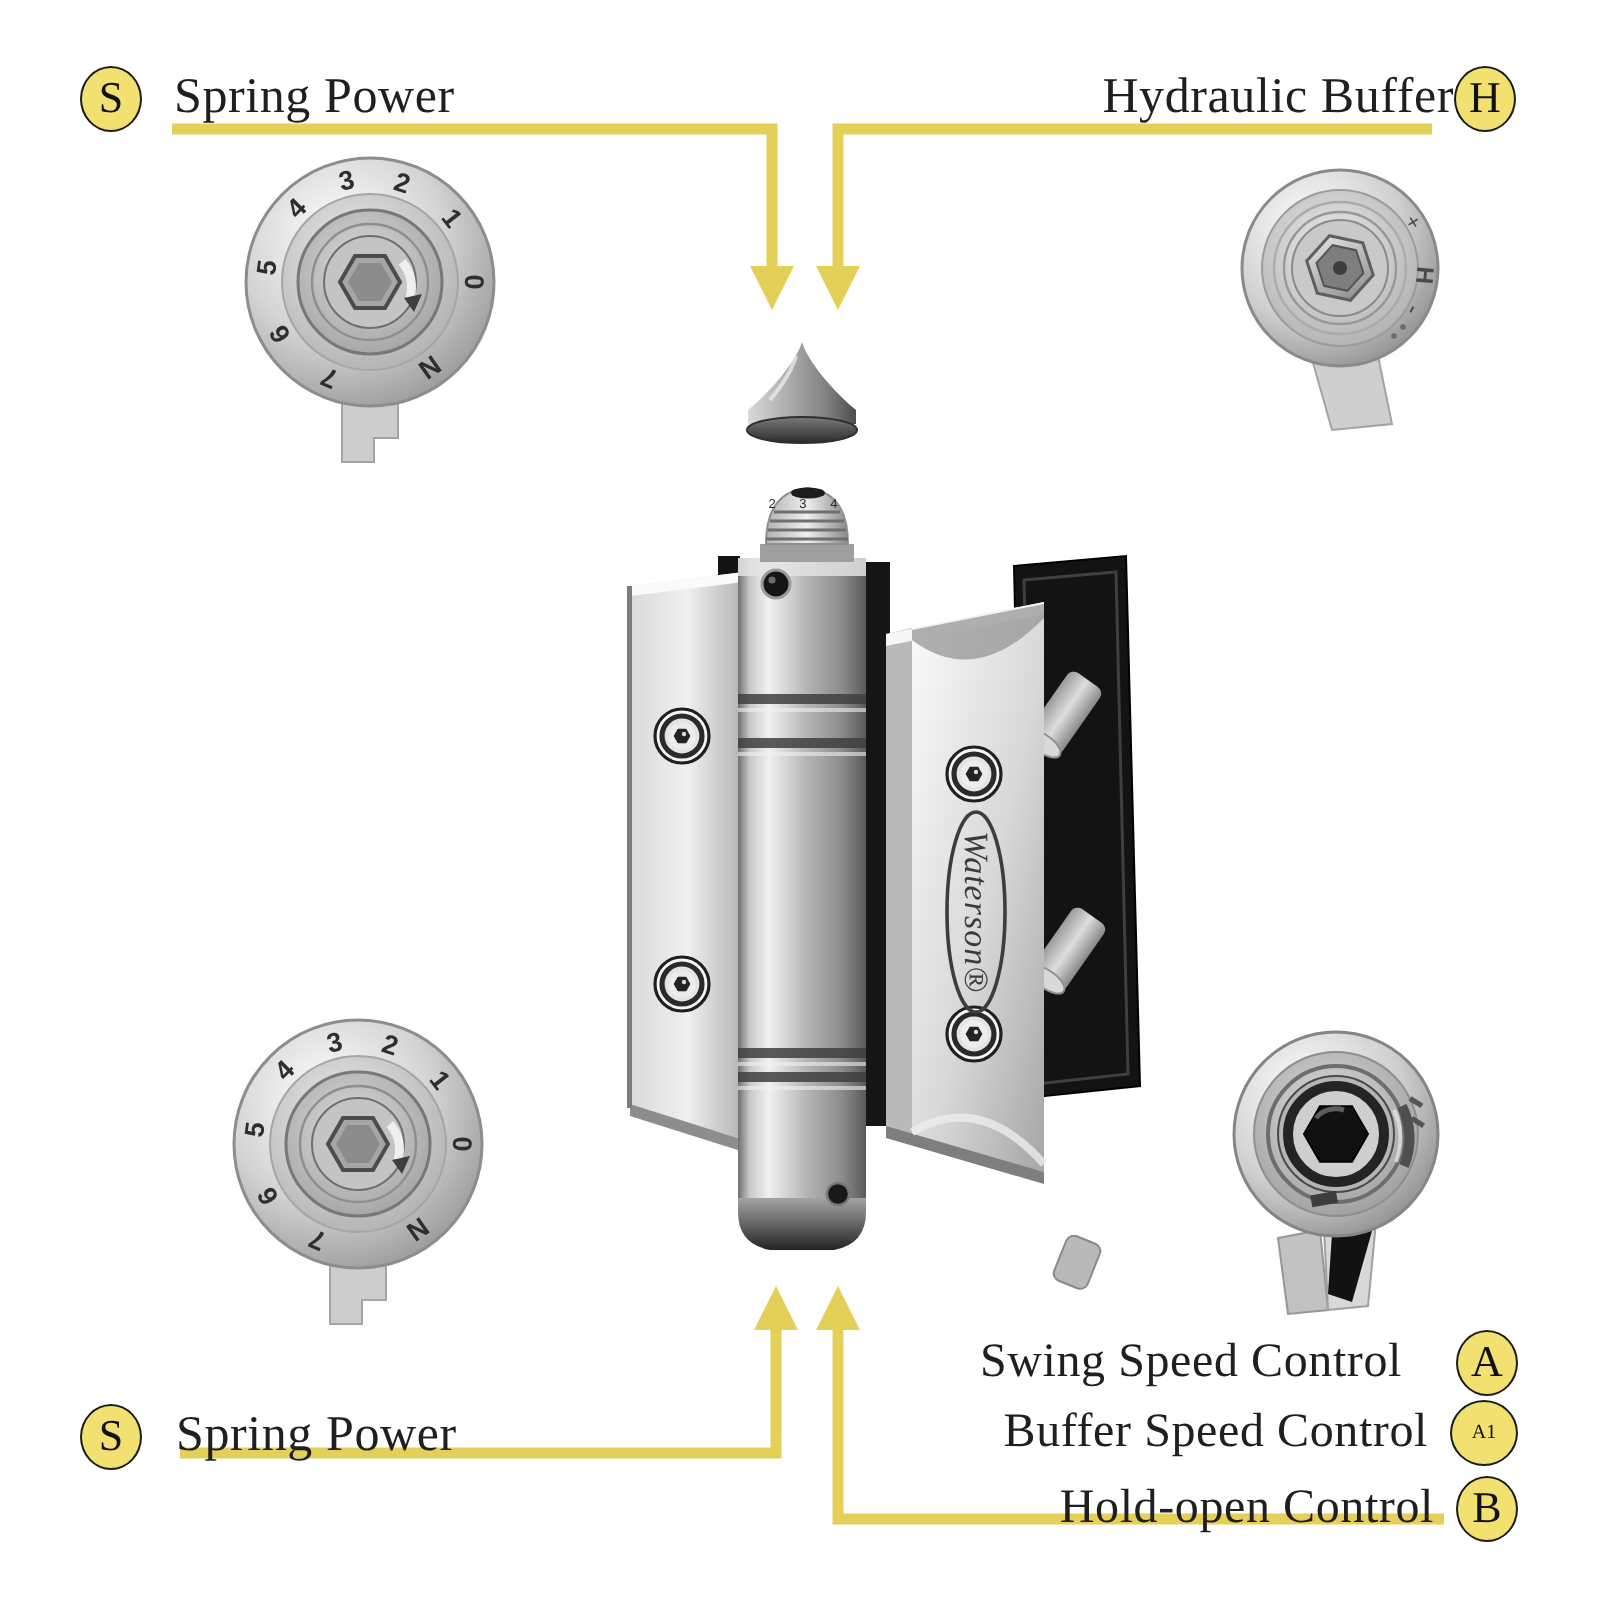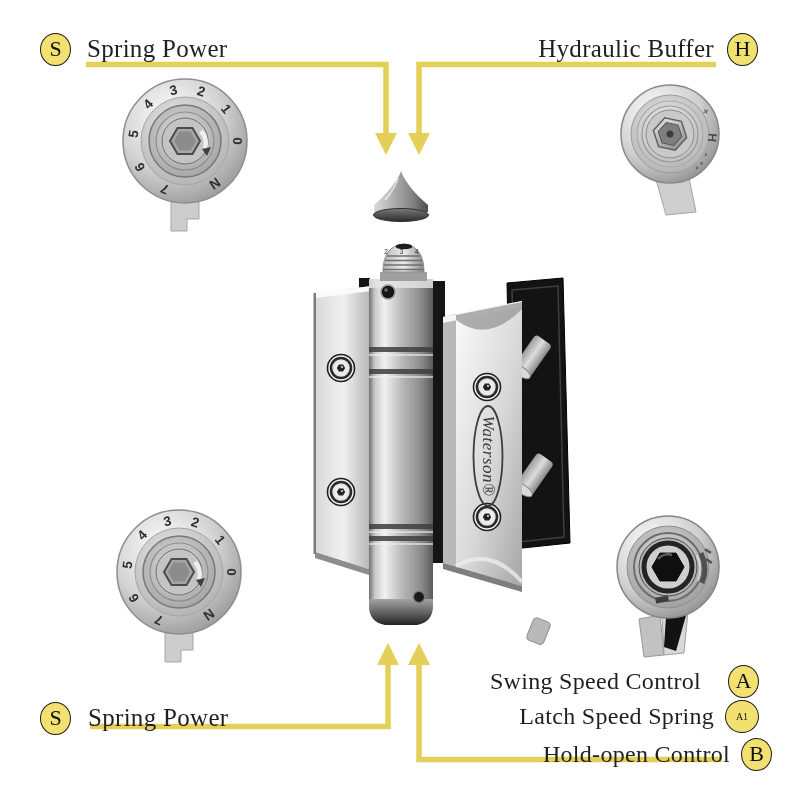--- a/index.html
+++ b/index.html
@@ -21,25 +21,25 @@
     font-size:25px;letter-spacing:.3px;color:var(--ink);line-height:34px;
   }
   .label-text.small{font-size:24px;}
   .badge{
     width:31px;height:33px;border-radius:50%;border:1.7px solid #1b1b1b;
     background:var(--badge);display:flex;align-items:center;justify-content:center;
     font-size:22px;color:#111;box-sizing:border-box;flex:0 0 auto;
   }
   .badge.small-text{font-size:10px;width:34px;}
   .row-tl{left:40px;top:32px;gap:16px;}
-  .row-tr{right:42px;top:32px;gap:13px;}
+  .row-tr{right:42px;top:32px;}
   .row-bl{left:40px;top:701px;gap:17px;}
   .row-br1{right:41px;top:664px;gap:27px;}
   .row-br2{right:41px;top:699px;gap:11px;}
-  .row-br3{right:28px;top:737px;gap:11px;}
+  .row-br3{right:41px;top:737px;gap:11px;}
   .dial-num{font-family:"Liberation Sans","DejaVu Sans",sans-serif;font-weight:bold;font-size:13.5px;fill:#2e2e2e;}
   .buf-mark{font-family:"Liberation Sans","DejaVu Sans",sans-serif;fill:#4a4a4a;}
   .brand{font-style:italic;font-size:17px;fill:#3a3a3a;letter-spacing:.5px;font-family:"Liberation Serif","DejaVu Serif",serif;}
   .capmarks{font-family:"Liberation Sans","DejaVu Sans",sans-serif;font-size:6.5px;fill:#2d2d2d;letter-spacing:5px;}
 </style>
 </head>
 <body>
 
 <div class="stage">
 
@@ -300,21 +300,21 @@
   <span class="badge">S</span>
   <span class="label-text">Spring Power</span>
 </div>
 
 <div class="label-row row-br1">
   <span class="label-text small">Swing Speed Control</span>
   <span class="badge">A</span>
 </div>
 
 <div class="label-row row-br2">
-  <span class="label-text small">Latch Speed Spring</span>
+  <span class="label-text small">Buffer Speed Control</span>
   <span class="badge small-text">A1</span>
 </div>
 
 <div class="label-row row-br3">
   <span class="label-text small">Hold-open Control</span>
   <span class="badge">B</span>
 </div>
 
 </div>
 

